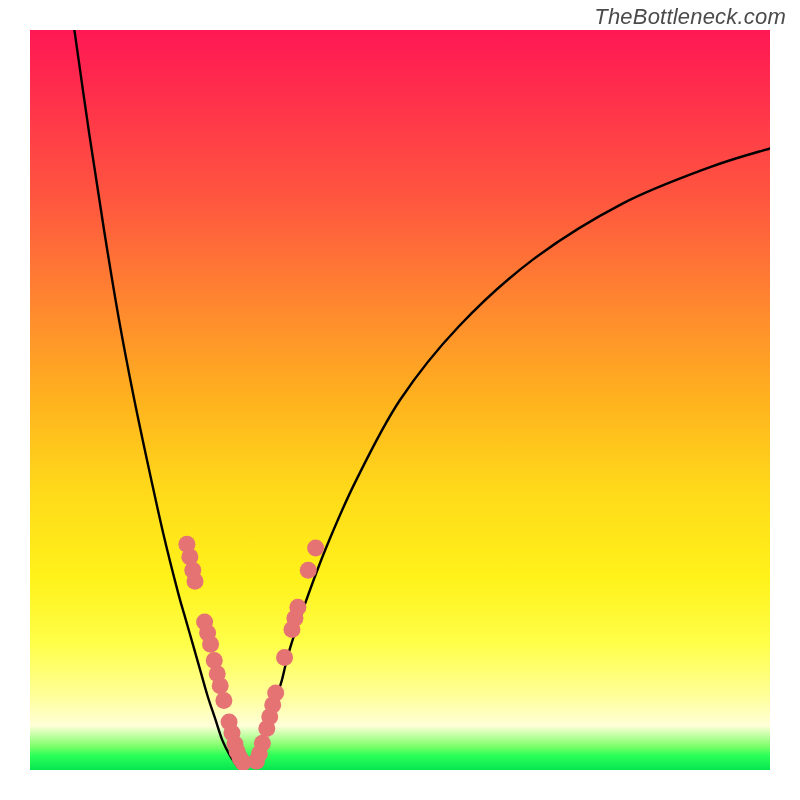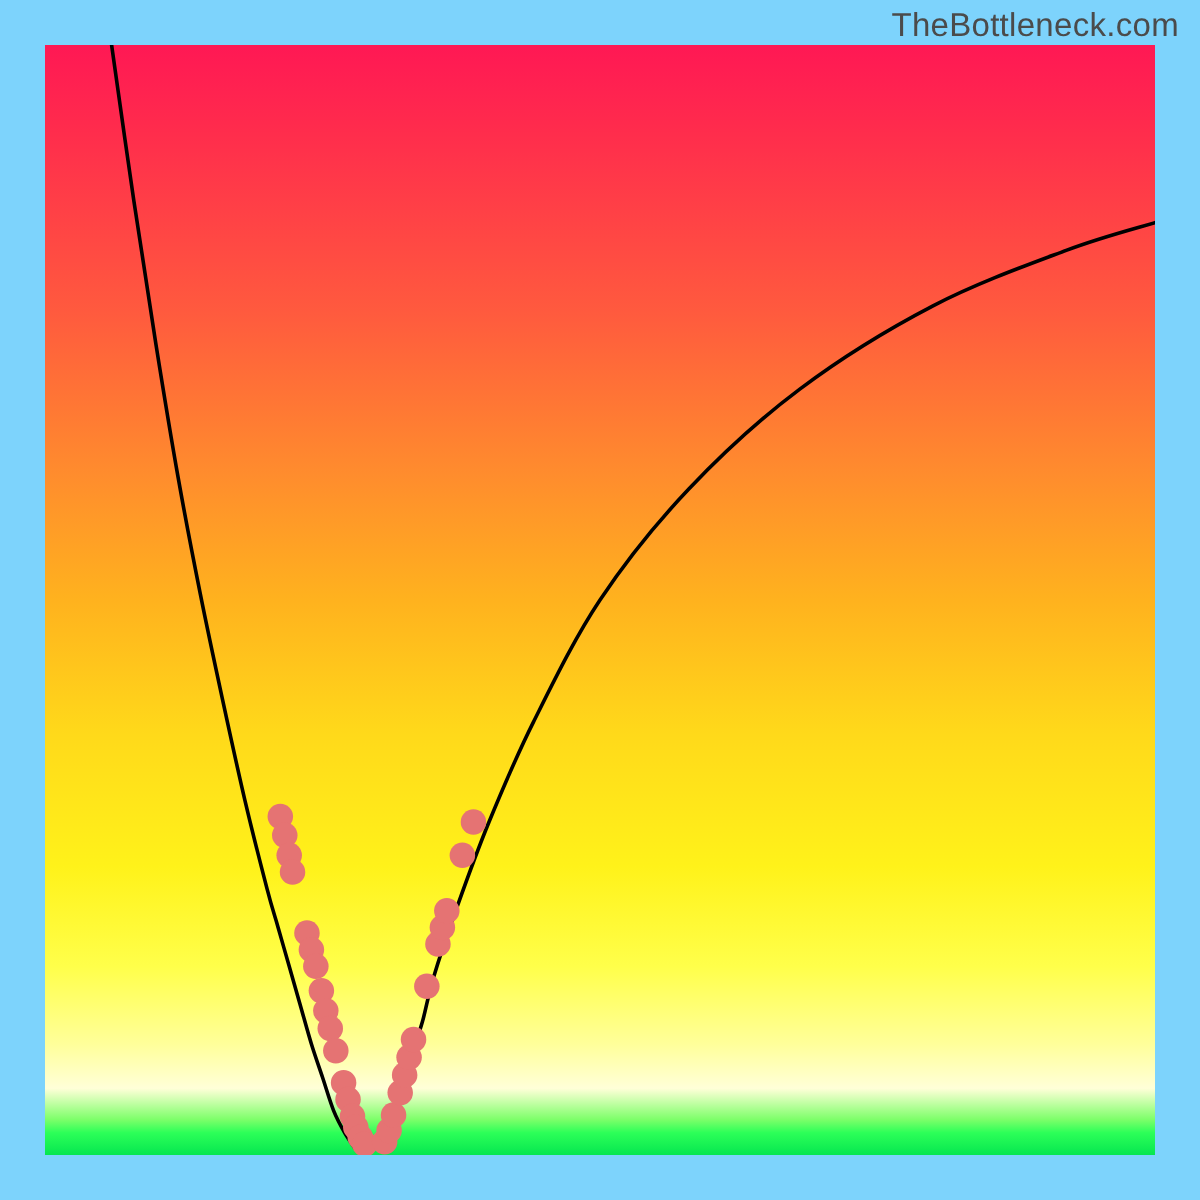--- a/index.html
+++ b/index.html
@@ -7,21 +7,22 @@
     padding: 0;
     width: 800px;
     height: 800px;
     overflow: hidden;
     background: #000;
     font-family: Arial, Helvetica, sans-serif;
   }
   .frame {
     position: absolute;
     inset: 0;
-    background: #7dd3fc;
+    background: #ffffff;
+    font-style: italic;
   }
   .plot {
     position: absolute;
     left: 30px;
     top: 30px;
     width: 740px;
     height: 740px;
     overflow: hidden;
   }
   .gradient {

